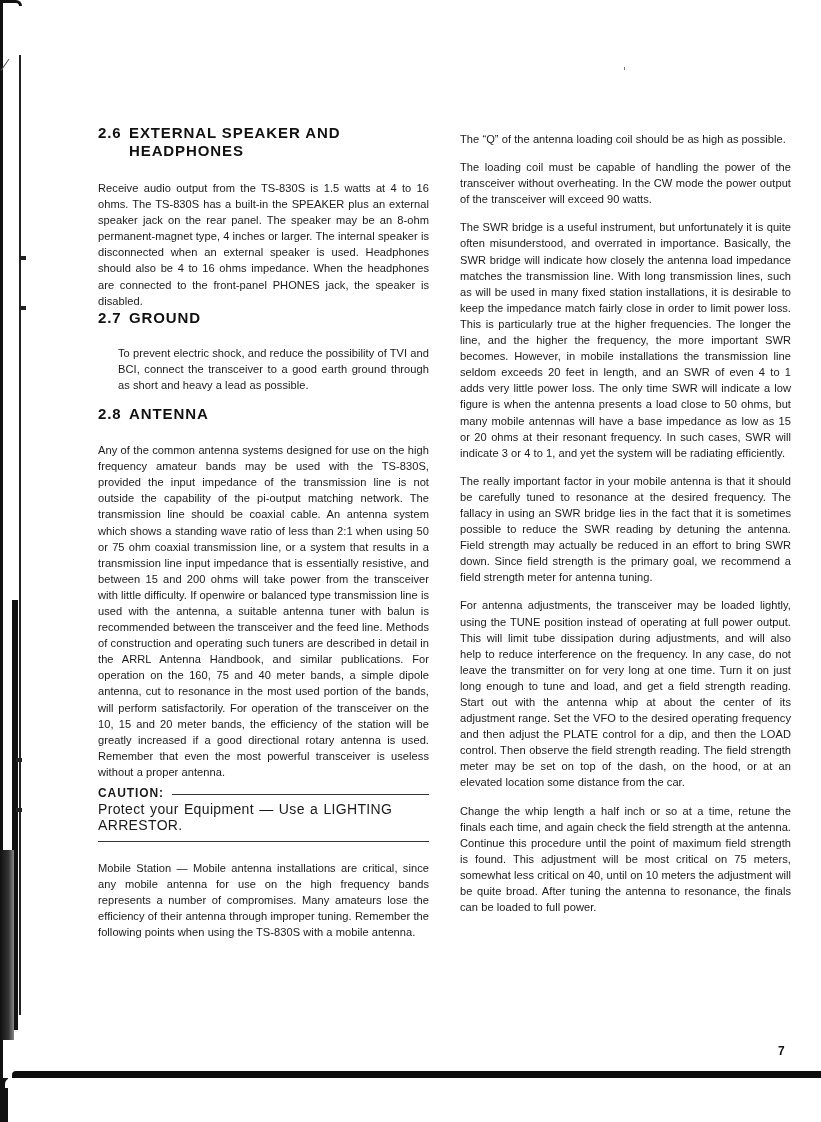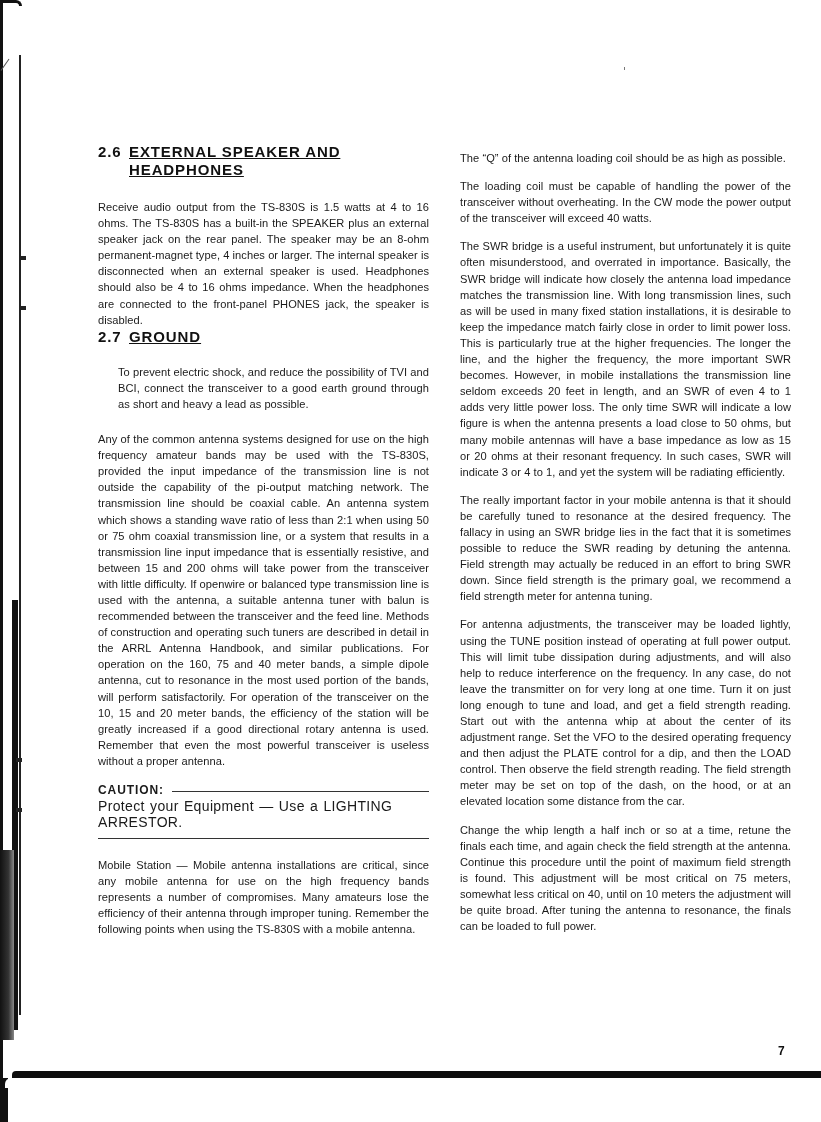--- a/index.html
+++ b/index.html
@@ -81,39 +81,39 @@
       background: #777;
     }
     .marker {
       position: absolute;
       width: 6px; height: 4px;
       background: #222;
     }
 
     .col {
       position: absolute;
-      top: 143px;
+      top: 124px;
       width: 331px;
       font-size: 11.1px;
       line-height: 16.1px;
       letter-spacing: 0.05px;
     }
     .col-left { left: 98px; }
     .col-right { left: 460px; width: 331px; }
 
     .heading {
       font-weight: bold;
       font-size: 15px;
       line-height: 18px;
       letter-spacing: 0.9px;
       color: #111;
       display: flex;
     }
     .heading .num { width: 31px; flex: none; }
-    .heading .title { flex: 1; text-decoration: underline; }
+    .heading .title { flex: 1; }
 
     p.body {
       text-align: justify;
       text-justify: inter-word;
       hyphens: none;
     }
 
     .caution-label-row {
       display: flex;
       align-items: center;
@@ -180,37 +180,41 @@
 
   <p class="body" style="margin-top:20px;">Receive audio output from the TS-830S is 1.5 watts at 4 to 16 ohms. The TS-830S has a built-in the SPEAKER plus an external speaker jack on the rear panel. The speaker may be an 8-ohm permanent-magnet type, 4 inches or larger. The internal speaker is disconnected when an external speaker is used. Headphones should also be 4 to 16 ohms impedance. When the headphones are connected to the front-panel PHONES jack, the speaker is disabled.</p>
 
   <div class="heading" style="">
     <span class="num">2.7</span>
     <span class="title">GROUND</span>
   </div>
 
   <p class="body" style="margin-top:18px;margin-left:20px;">To prevent electric shock, and reduce the possibility of TVI and BCI, connect the transceiver to a good earth ground through as short and heavy a lead as possible.</p>
 
+  <div class="heading" style="margin-top:12px;">
+    <span class="num">2.8</span>
+    <span class="title">ANTENNA</span>
+  </div>
 
   <p class="body" style="margin-top:19px;">Any of the common antenna systems designed for use on the high frequency amateur bands may be used with the TS-830S, provided the input impedance of the transmission line is not outside the capability of the pi-output matching network. The transmission line should be coaxial cable. An antenna system which shows a standing wave ratio of less than 2:1 when using 50 or 75 ohm coaxial transmission line, or a system that results in a transmission line input impedance that is essentially resistive, and between 15 and 200 ohms will take power from the transceiver with little difficulty. If openwire or balanced type transmission line is used with the antenna, a suitable antenna tuner with balun is recommended between the transceiver and the feed line. Methods of construction and operating such tuners are described in detail in the ARRL Antenna Handbook, and similar publications. For operation on the 160, 75 and 40 meter bands, a simple dipole antenna, cut to resonance in the most used portion of the bands, will perform satisfactorily. For operation of the transceiver on the 10, 15 and 20 meter bands, the efficiency of the station will be greatly increased if a good directional rotary antenna is used. Remember that even the most powerful transceiver is useless without a proper antenna.</p>
 
-  <div style="margin-top:13px;">
+  <div style="margin-top:5px;">
     <div class="caution-label-row">
       <span>CAUTION:</span>
       <span class="caution-line"></span>
     </div>
     <div class="caution-text">Protect your Equipment — Use a LIGHTING ARRESTOR.</div>
     <div class="caution-rule"></div>
   </div>
 
   <p class="body" style="margin-top:18px;">Mobile Station — Mobile antenna installations are critical, since any mobile antenna for use on the high frequency bands represents a number of compromises. Many amateurs lose the efficiency of their antenna through improper tuning. Remember the following points when using the TS-830S with a mobile antenna.</p>
 </div>
 
 <div class="col col-right">
   <p class="body" style="margin-top:7px;">The “Q” of the antenna loading coil should be as high as possible.</p>
-  <p class="body" style="margin-top:12px;">The loading coil must be capable of handling the power of the transceiver without overheating. In the CW mode the power output of the transceiver will exceed 40 watts.</p>
+  <p class="body" style="margin-top:12px;">The loading coil must be capable of handling the power of the transceiver without overheating. In the CW mode the power output of the transceiver will exceed 90 watts.</p>
   <p class="body" style="margin-top:12px;">The SWR bridge is a useful instrument, but unfortunately it is quite often misunderstood, and overrated in importance. Basically, the SWR bridge will indicate how closely the antenna load impedance matches the transmission line. With long transmission lines, such as will be used in many fixed station installations, it is desirable to keep the impedance match fairly close in order to limit power loss. This is particularly true at the higher frequencies. The longer the line, and the higher the frequency, the more important SWR becomes. However, in mobile installations the transmission line seldom exceeds 20 feet in length, and an SWR of even 4 to 1 adds very little power loss. The only time SWR will indicate a low figure is when the antenna presents a load close to 50 ohms, but many mobile antennas will have a base impedance as low as 15 or 20 ohms at their resonant frequency. In such cases, SWR will indicate 3 or 4 to 1, and yet the system will be radiating efficiently.</p>
   <p class="body" style="margin-top:12px;">The really important factor in your mobile antenna is that it should be carefully tuned to resonance at the desired frequency. The fallacy in using an SWR bridge lies in the fact that it is sometimes possible to reduce the SWR reading by detuning the antenna. Field strength may actually be reduced in an effort to bring SWR down. Since field strength is the primary goal, we recommend a field strength meter for antenna tuning.</p>
   <p class="body" style="margin-top:12px;">For antenna adjustments, the transceiver may be loaded lightly, using the TUNE position instead of operating at full power output. This will limit tube dissipation during adjustments, and will also help to reduce interference on the frequency. In any case, do not leave the transmitter on for very long at one time. Turn it on just long enough to tune and load, and get a field strength reading. Start out with the antenna whip at about the center of its adjustment range. Set the VFO to the desired operating frequency and then adjust the PLATE control for a dip, and then the LOAD control. Then observe the field strength reading. The field strength meter may be set on top of the dash, on the hood, or at an elevated location some distance from the car.</p>
   <p class="body" style="margin-top:12px;">Change the whip length a half inch or so at a time, retune the finals each time, and again check the field strength at the antenna. Continue this procedure until the point of maximum field strength is found. This adjustment will be most critical on 75 meters, somewhat less critical on 40, until on 10 meters the adjustment will be quite broad. After tuning the antenna to resonance, the finals can be loaded to full power.</p>
 </div>
 
 <div class="page-number">7</div>
 
 </body></html>

